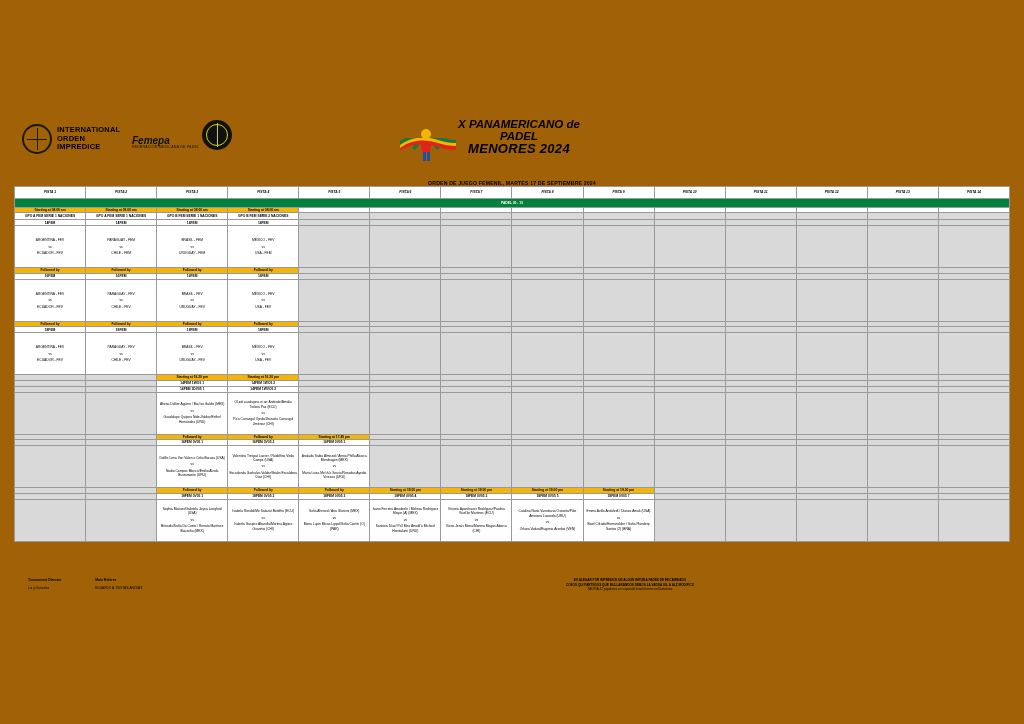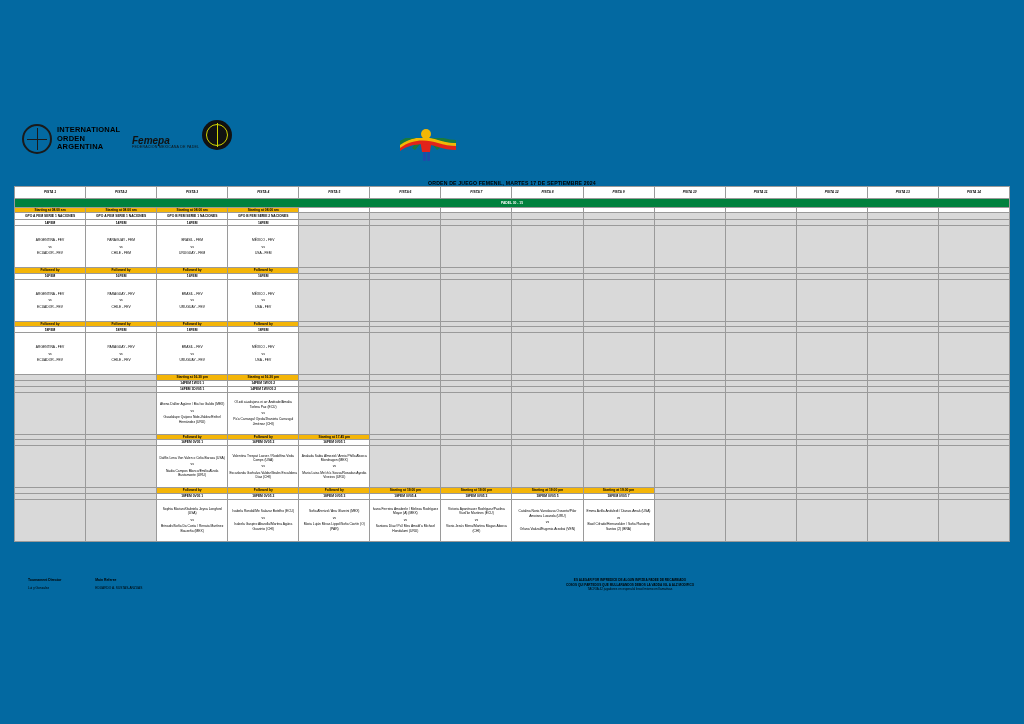--- a/index.html
+++ b/index.html
@@ -11,21 +11,21 @@
     width: 1024px;
     height: 724px;
     font-family: "Liberation Sans", sans-serif;
     color: #000;
     overflow: hidden;
   }
   .page {
     position: relative;
     width: 1024px;
     height: 724px;
-    background: #0369a1;
+    background: #a16207;
   }
 
   
   .header {
     position: absolute;
     left: 0; top: 118px;
     width: 1024px;
     height: 62px;
   }
   .logo-ipf {
@@ -270,21 +270,21 @@
 
 <div class="page">
 
   <div class="header">
 
     <div class="logo-ipf">
       <div class="ipf-mark"></div>
       <div class="ipf-text">
         <div>INTERNATIONAL</div>
         <div>ORDEN</div>
-        <div>ARGENTINA</div>
+        <div>IMPREDICE</div>
       </div>
     </div>
 
     <div class="logo-femepa">
       <div class="femepa-text">
         <span>Femepa</span>
         <small>FEDERACION MEXICANA DE PADEL</small>
       </div>
       <div class="femepa-ball"></div>
     </div>
@@ -296,20 +296,24 @@
         <path d="M12 14 L6 22 L9 24 L15 17 Z" fill="#1a7a3c"></path>
         <path d="M28 14 L34 22 L31 24 L25 17 Z" fill="#1a7a3c"></path>
         <rect x="17" y="26" width="3" height="9" fill="#1d4ea8"></rect>
         <rect x="21" y="26" width="3" height="9" fill="#1d4ea8"></rect>
       </svg>
       <svg class="flag-swoosh" viewBox="0 0 56 14">
         <path d="M0 9 C12 1 28 1 40 5 C46 7 52 8 56 8 L56 12 C50 12 44 11 38 9 C26 5 12 5 0 13 Z" fill="#e2231a"></path>
         <path d="M0 6 C12 -2 28 -2 40 2 C46 4 52 5 56 5 L56 8 C50 8 44 7 38 5 C26 1 12 1 0 10 Z" fill="#f2b705"></path>
         <path d="M0 3 C12 -5 28 -5 40 -1 C46 1 52 2 56 2 L56 5 C50 5 44 4 38 2 C26 -2 12 -2 0 7 Z" fill="#1a7a3c"></path>
       </svg>
+      <div class="event-title">
+        <div>X PANAMERICANO de PADEL</div>
+        <div class="line2">MENORES 2024</div>
+      </div>
     </div>
   </div>
 
   <div class="doc-title">ORDEN DE JUEGO FEMENIL, MARTES  17 DE SEPTIEMBRE 2024</div>
 
   <div class="grid-wrap">
     <table class="grid">
       <colgroup>
         <col style="width:71px">
           <col style="width:71px">

